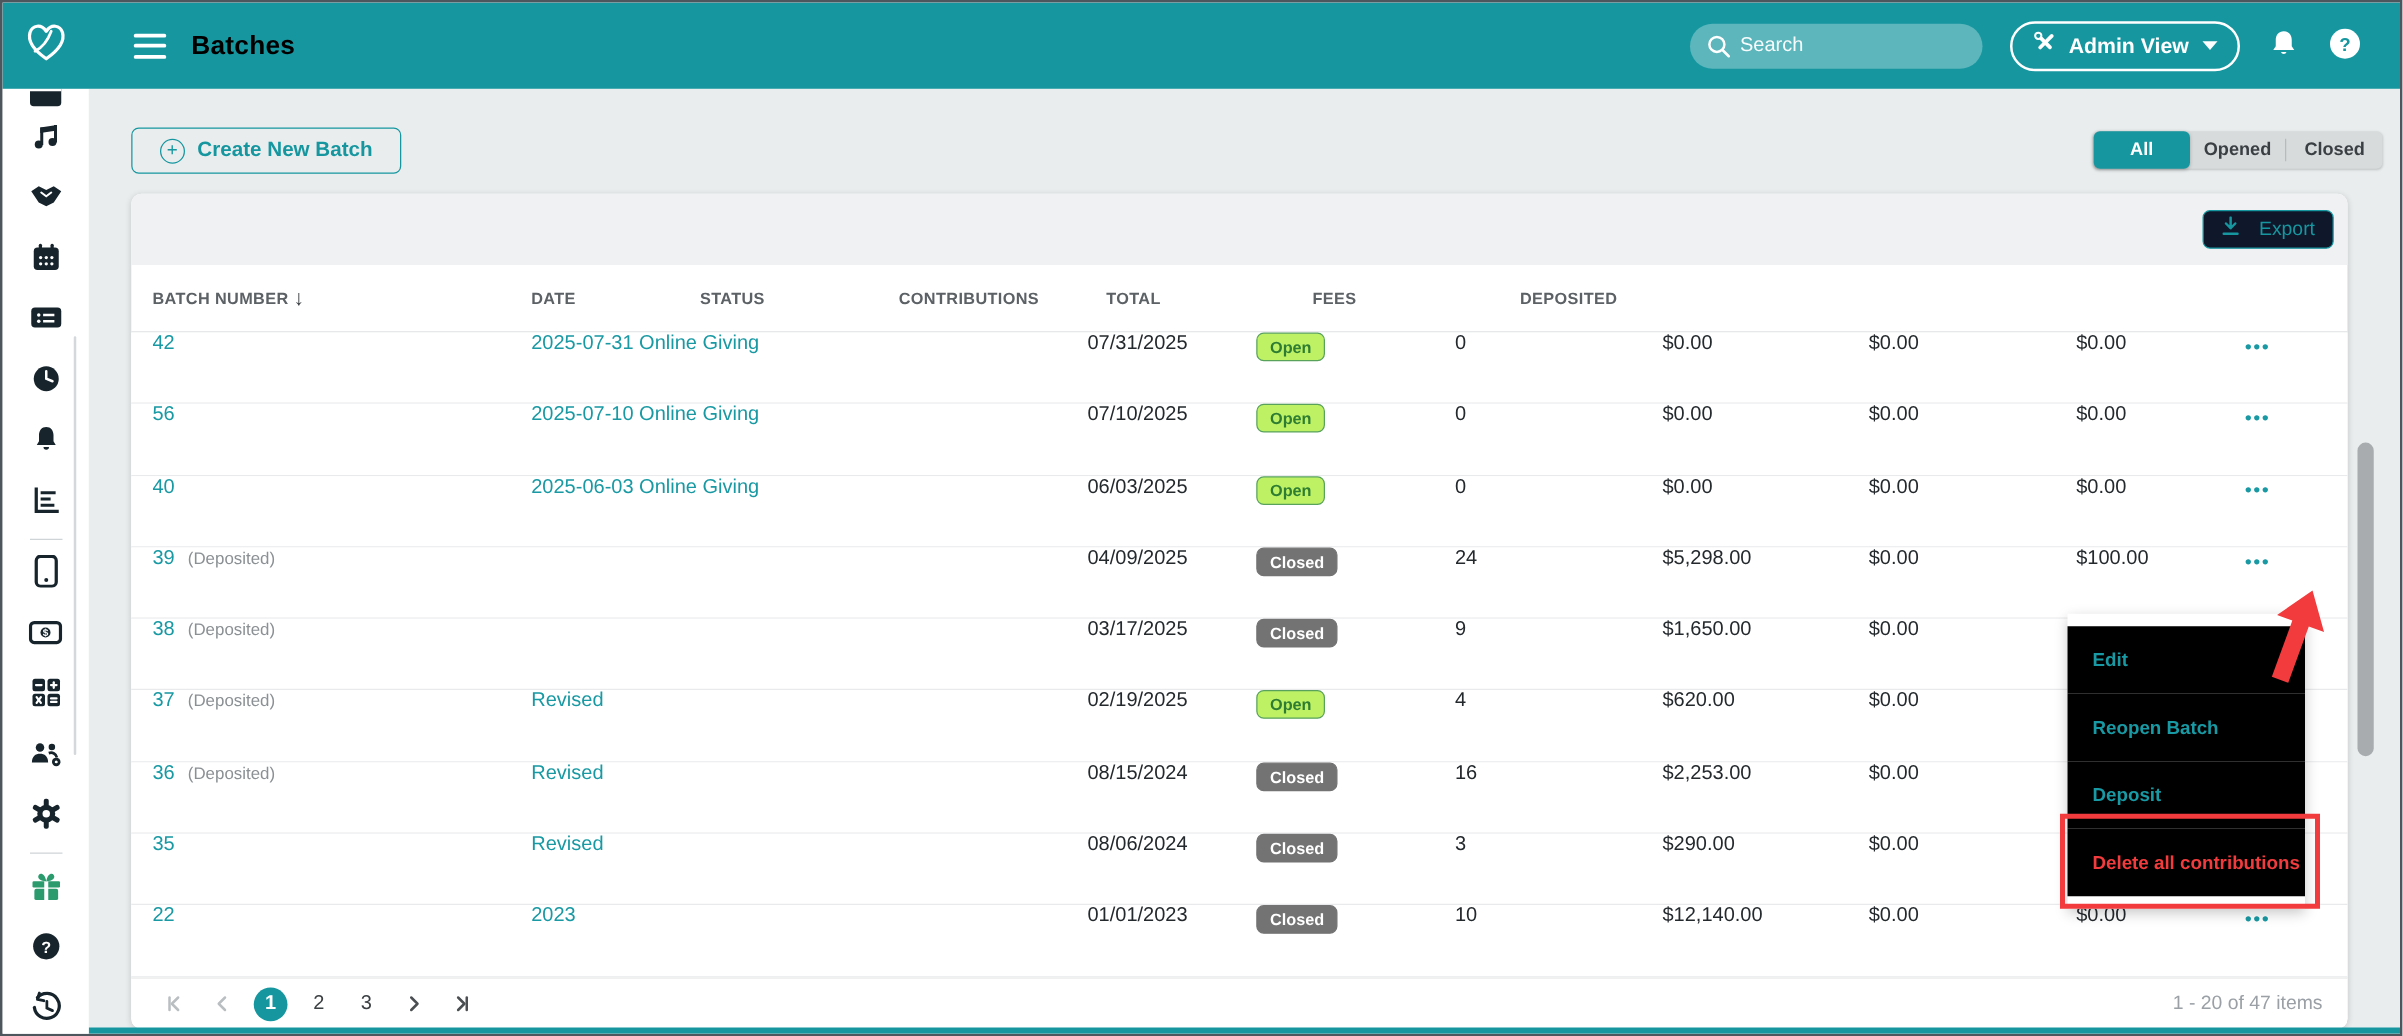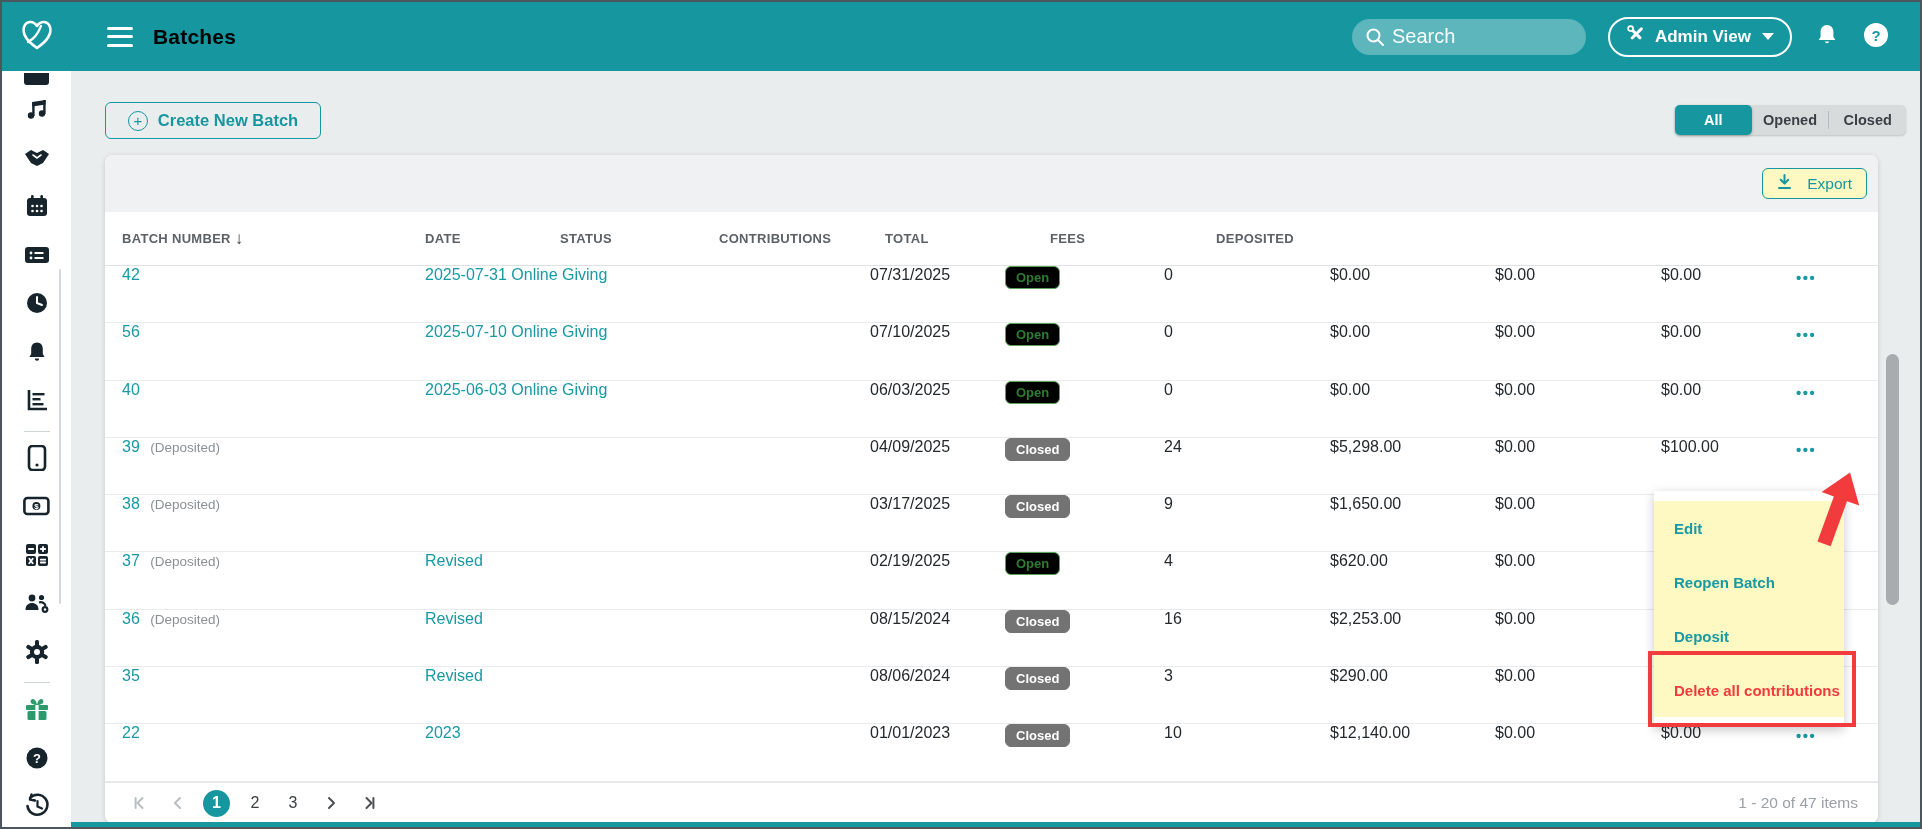--- a/index.html
+++ b/index.html
@@ -8,21 +8,21 @@
   .page { position:relative; width:1922px; height:829px; background:#e9edee; overflow:hidden; border:2px solid #4d565c; }
 
   
   .topbar { position:absolute; left:0; top:0; width:1922px; height:69px; background:#1697a0; z-index:30; display:flex; align-items:center; }
   .logo { width:69px; display:flex; justify-content:center; align-items:center; }
   .hamburger { margin-left:36px; width:26px; height:20px; display:flex; flex-direction:column; justify-content:space-between; cursor:pointer; background:none; border:none; }
   .hamburger i { display:block; height:3px; background:#fff; border-radius:2px; }
   .app-title { color:#000000; font-size:21px; font-weight:bold; margin-left:20px; letter-spacing:.2px; }
   .top-right { margin-left:auto; display:flex; align-items:center; gap:22px; padding-right:34px; }
   .search-box { position:relative; width:234px; height:36px; }
-  .search-box input { width:100%; height:100%; border:none; outline:none; border-radius:18px; background:rgba(255,255,255,.30); color:#000000; font-size:20px; padding:0 14px 0 40px; font-family:inherit; }
+  .search-box input { width:100%; height:100%; border:none; outline:none; border-radius:18px; background:rgba(255,255,255,.30); color:#000000; font-size:16px; padding:0 14px 0 40px; font-family:inherit; }
   .search-box input::placeholder { color:#fff; opacity:.95; }
   .search-glyph { position:absolute; left:13px; top:8px; }
   .view-btn { height:40px; border:2px solid #fff; border-radius:20px; background:transparent; color:#fff; font-size:17px; font-weight:bold; display:flex; align-items:center; gap:9px; padding:0 16px; cursor:pointer; font-family:inherit; }
   .caret { width:0; height:0; border-left:6px solid transparent; border-right:6px solid transparent; border-top:7px solid #fff; margin-left:2px; }
   .icon-btn { background:none; border:none; cursor:pointer; display:flex; align-items:center; }
 
   
   .sidebar { position:absolute; left:0; top:69px; width:69px; height:760px; background:#fff; z-index:20; }
   .side-items { display:flex; flex-direction:column; align-items:center; }
   .side-item { width:69px; height:48.5px; display:flex; align-items:center; justify-content:center; cursor:pointer; }
@@ -34,45 +34,45 @@
   .create-btn { position:absolute; left:103px; top:100px; width:216px; height:37px; background:transparent; border:1px solid #1697a0; border-radius:6px; color:#1697a0; font-size:16.5px; font-weight:bold; display:flex; align-items:center; justify-content:center; gap:10px; cursor:pointer; font-family:inherit; z-index:5;}
   .plus-circle { width:20px; height:20px; border:1.8px solid #1697a0; border-radius:50%; display:flex; align-items:center; justify-content:center; font-size:15px; font-weight:normal; line-height:1; padding-bottom:1px;}
   .tabs { position:absolute; left:1645px; top:103px; width:231px; height:30px; background:#d8dbdc; border-radius:5px; display:flex; align-items:center; box-shadow:0 1px 2px rgba(0,0,0,.18); z-index:5;margin-left:28px; }
   .tab { flex:1; height:30px; display:flex; align-items:center; justify-content:center; font-size:14.5px; font-weight:bold; color:#3a3f43; cursor:pointer; background:none; border:none; font-family:inherit; }
   .tab.active { background:#1697a0; color:#fff; border-radius:5px; box-shadow:0 1px 3px rgba(0,0,0,.25); }
   .tab-divider { width:1px; height:18px; background:#b7bbbd; }
 
   
   .card { position:absolute; left:103px; top:153px; width:1773px; height:668px; background:#fff; border-radius:8px; box-shadow:0 1px 5px rgba(0,0,0,.16); z-index:4; }
   .card-band { height:57px; background:#f0f1f2; border-radius:8px 8px 0 0; position:relative; }
-  .export-btn { position:absolute; right:11px; top:13px; height:31px; background:#fef9c3; border:1px solid #1697a0; border-radius:6px; color:#1697a0; font-size:15.5px; display:flex; align-items:center; gap:15px; padding:0 14px; cursor:pointer; font-family:inherit; }
+  .export-btn { position:absolute; right:11px; top:13px; height:31px; background:#0f172a; border:1px solid #1697a0; border-radius:6px; color:#1697a0; font-size:15.5px; display:flex; align-items:center; gap:15px; padding:0 14px; cursor:pointer; font-family:inherit; }
   .thead { height:54px; display:flex; align-items:center; padding-left:17px; border-bottom:1px solid #dfe1e2; }
   .th { font-size:13px; font-weight:bold; color:#5c6166; letter-spacing:.3px; display:flex; align-items:center; gap:4px; cursor:pointer; }
   .sort { font-size:17px; color:#3c4043; font-weight:bold; line-height:1; }
   .trow { height:57.3px; display:flex; align-items:flex-start; padding-left:17px; border-bottom:1px solid #e9eaeb; background:#fff; }
   .c0{width:303px;} .c1{width:445px;} .c2{width:135px;} .c3{width:159px;} .c4{width:166px;} .c5{width:165px;} .c6{width:166px;} .c7{width:131px;} .c8{flex:1; display:flex; align-items:center;}
   .td { font-size:16px; color:#24292d; }
   .link { color:#1899a3; text-decoration:none; font-size:16px; cursor:pointer; }
   .note { color:#8b9094; font-size:13.5px; margin-left:6px; }
   .badge { display:inline-block; font-size:13px; font-weight:bold; border-radius:6px; padding:3px 10px; }
-  .badge.open { color:#2e7d32; background:#000000; border:1px solid #58a25c; }
+  .badge.open { color:#2e7d32; background:#bef264; border:1px solid #58a25c; }
   .badge.closed { color:#fff; background:#737373; border:1px solid #737373; }
   .dots { background:none; border:none; color:#1899a3; cursor:pointer; font-size:15px; font-weight:bold; letter-spacing:1.5px; line-height:1; padding:4px; }
   .dots::before { content:"•••"; }
 
   
   .pager { position:absolute; left:0; bottom:0; width:100%; height:41px; background:#fff; border-top:1px solid #e4e5e6; border-radius:0 0 8px 8px; display:flex; align-items:center; padding:0 20px; }
   .pg-btn { background:none; border:none; cursor:pointer; display:flex; align-items:center; justify-content:center; width:30px; height:30px; margin-right:8px; }
   .pg-num { background:none; border:none; cursor:pointer; width:30px; height:30px; font-size:16px; color:#3c4043; font-family:inherit; margin-right:8px; }
   .pg-num.current { background:#1697a0; color:#fff; border-radius:50%; width:27px; height:27px; font-weight:bold; margin:0 10px 0 2px; }
   .pg-summary { margin-left:auto; color:#9aa0a6; font-size:15.5px; }
 
   
   .ctx-menu { position:absolute; left:1652px; top:489px; width:190px; height:236px; background:#fff; box-shadow:0 3px 10px rgba(0,0,0,.22); z-index:40; padding-top:10px; }
-  .menu-item { height:54px; display:flex; align-items:center; padding-left:20px; font-size:15px; font-weight:bold; color:#1899a3; cursor:pointer; background:#fef9c3; border:none; width:100%; text-align:right; font-family:inherit; }
+  .menu-item { height:54px; display:flex; align-items:center; padding-left:20px; font-size:15px; font-weight:bold; color:#1899a3; cursor:pointer; background:#000000; border:none; width:100%; text-align:right; font-family:inherit; }
   .menu-item.danger { color:#f23b3c; }
   .red-box { position:absolute; left:1646px; top:649px; width:208px; height:76px; border:4px solid #f23b3c; z-index:50; pointer-events:none; }
   .red-arrow { position:absolute; left:1806px; top:466px; z-index:60; pointer-events:none; }
   .main-scrollbar { position:absolute; left:1884px; top:352px; width:13px; height:251px; background:#a9acae; border-radius:7px; z-index:15; cursor:pointer; }
   .bottom-strip { position:absolute; left:69px; bottom:0; width:1853px; height:5px; background:#1697a0; z-index:6; }
 </style>
 </head>
 <body>
 
 <div class="page">

